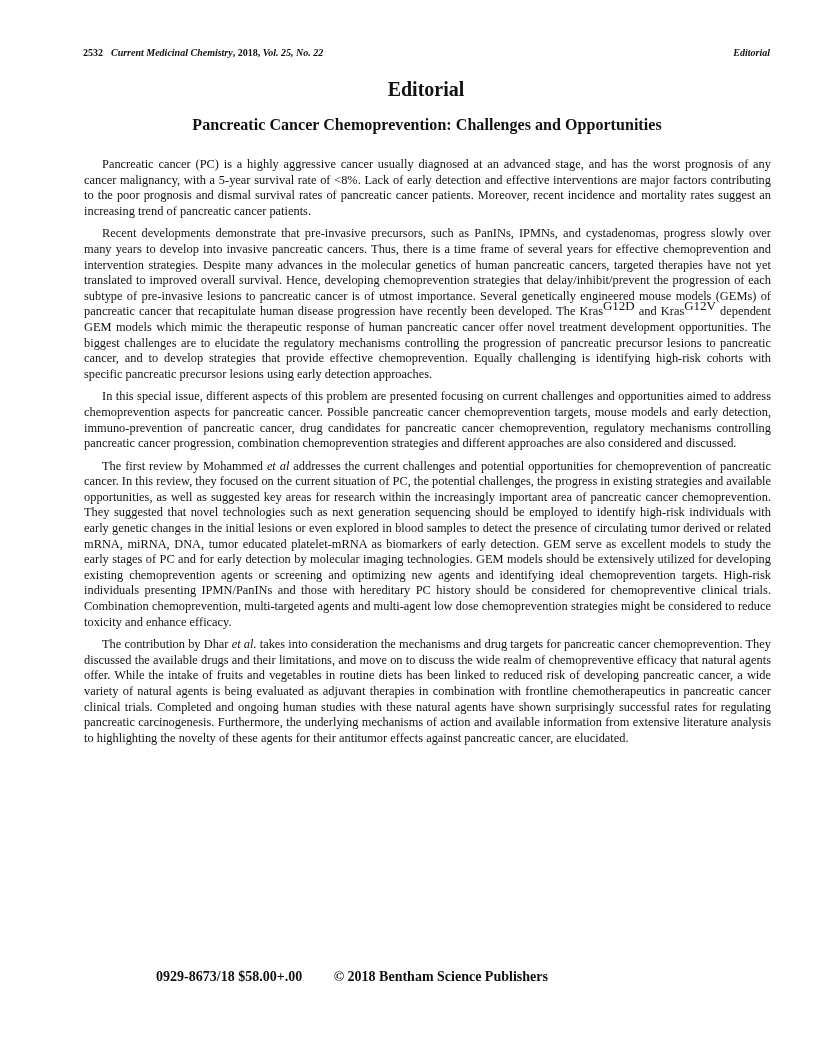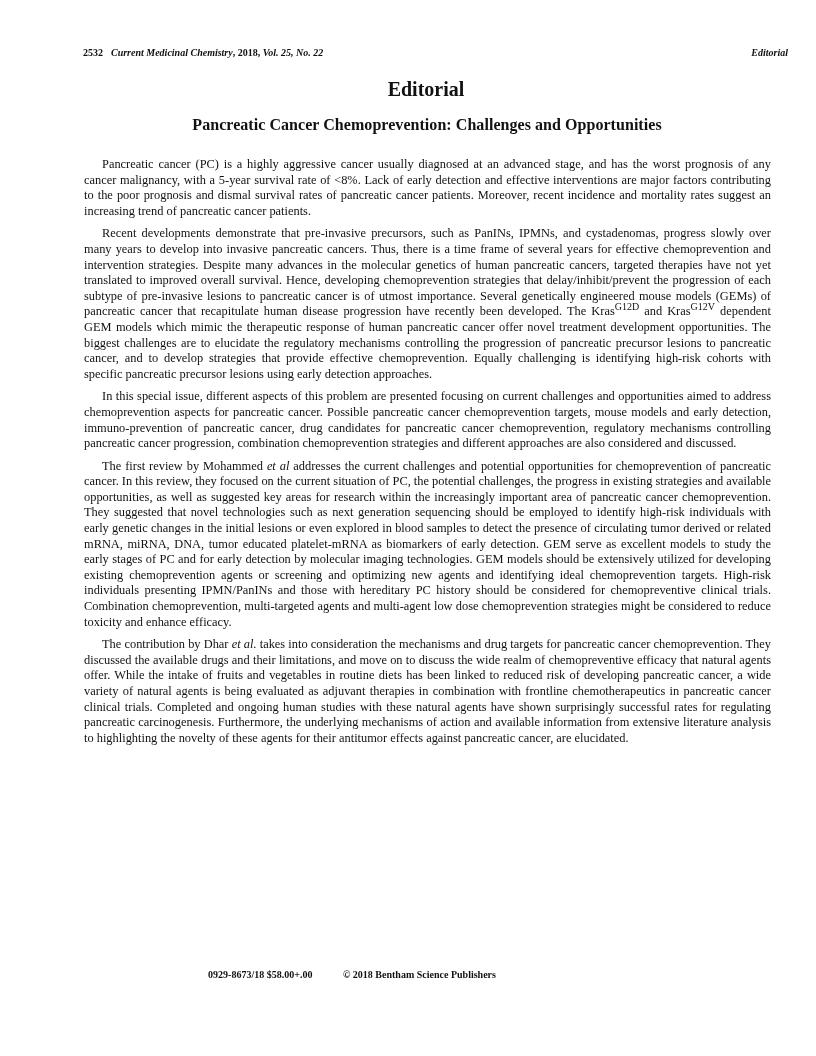--- a/index.html
+++ b/index.html
@@ -1,26 +1,26 @@
 <!DOCTYPE html>
 <html><head>
 <meta charset="utf-8">
 <style>
   html, body { margin: 0; padding: 0; background: #ffffff; }
   body { width: 816px; height: 1056px; position: relative; overflow: hidden; color: #111; font-family: "Liberation Serif", serif; }
-  .running-head { position: absolute; top: 47px; left: 83px; right: 28px; height: 16px; font-size: 10px; font-weight: bold; display: flex; justify-content: space-between; align-items: baseline; }
+  .running-head { position: absolute; top: 47px; left: 83px; right: 46px; height: 16px; font-size: 10px; font-weight: bold; display: flex; justify-content: space-between; align-items: baseline; }
   .running-head .left span { margin-right: 8px; }
   .running-head i { font-style: italic; }
   .section-label { position: absolute; top: 78px; left: 0; width: 852px; text-align: center; font-size: 20px; font-weight: bold; }
   .article-title { position: absolute; top: 116px; left: 83px; width: 688px; text-align: center; font-size: 16px; font-weight: bold; letter-spacing: 0.05px; }
   .body-text { position: absolute; top: 153px; left: 84px; width: 687px; font-size: 12.4px; line-height: 15.6px; text-align: justify; }
   .body-text p { margin: 4px 0 7px 0; text-indent: 18px; hyphens: auto; }
-  .footer-line { position: absolute; top: 969px; left: 0; width: 704px; text-align: center; font-size: 10px; font-weight: bold; }
+  .footer-line { position: absolute; top: 969px; left: 0; width: 704px; text-align: center; font-size: 14px; font-weight: bold; }
   .footer-line span { margin: 0 14px; }
-  sup { font-size: 10px; line-height: 0; }
+  sup { font-size: 13px; line-height: 0; }
 </style>
 </head>
 <body>
 
 <div class="running-head">
   <div class="left">
     <span>2532</span><i>Current Medicinal Chemistry</i>, <span style="margin-right:0">2018</span>, <i>Vol. 25, No. 22</i>
   </div>
   <div class="right"><i>Editorial</i></div>
 </div>

